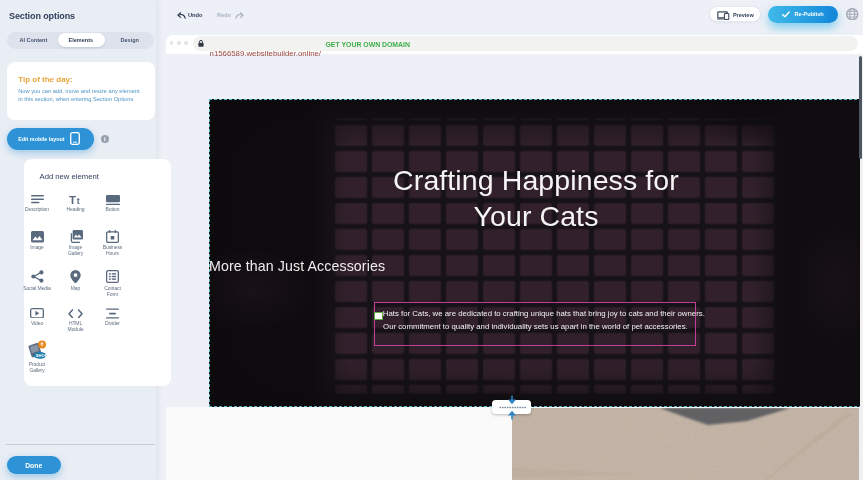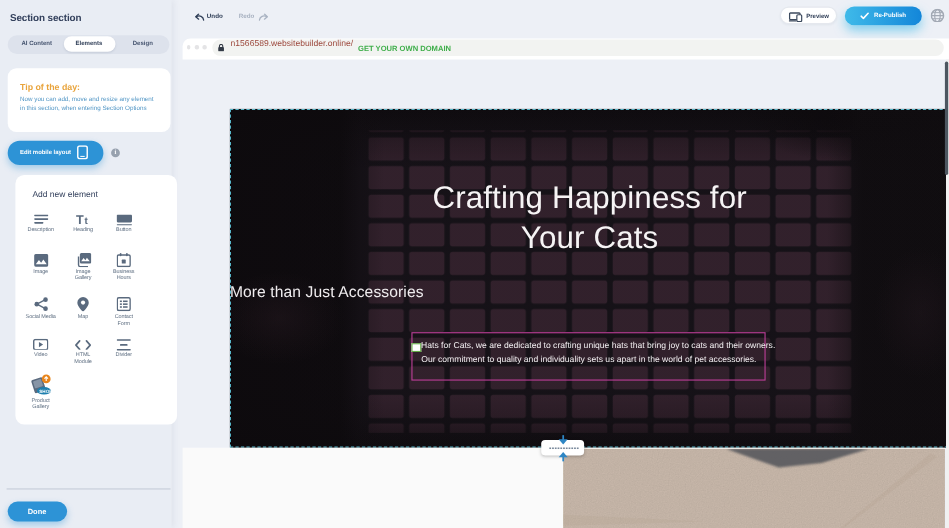--- a/index.html
+++ b/index.html
@@ -49,21 +49,21 @@
 
   <div class="abs" style="left:0;top:0;width:697px;height:19.3px;background:#ffffff;border-radius:7px 0 0 0;">
     <div class="abs" style="left:3.8px;top:6.1px;width:3.6px;height:3.6px;border-radius:50%;background:#e4e4e6;"></div>
     <div class="abs" style="left:11px;top:6.1px;width:3.6px;height:3.6px;border-radius:50%;background:#e4e4e6;"></div>
     <div class="abs" style="left:18.2px;top:6.1px;width:3.6px;height:3.6px;border-radius:50%;background:#e4e4e6;"></div>
     <div class="abs" style="left:27px;top:0.6px;width:665px;height:15.6px;border-radius:8px;background:#f2f3f1;"></div>
     <svg class="abs" style="left:32px;top:4.6px" width="6" height="7" viewBox="0 0 6 7">
       <rect x="0.4" y="2.8" width="5.2" height="3.9" rx="0.8" fill="#333a46"></rect>
       <path d="M1.5 2.8 V1.9 A1.5 1.5 0 0 1 4.5 1.9 V2.8" fill="none" stroke="#333a46" stroke-width="1"></path>
     </svg>
-    <span class="abs" style="left:43.6px;top:0;font-size:7.8px;color:#9c483c;">n1566589.websitebuilder.online/</span>
+    <span class="abs" style="left:43.6px;top:14px;font-size:7.8px;color:#9c483c;">n1566589.websitebuilder.online/</span>
     <span class="abs" style="left:159.5px;top:6px;font-size:6.9px;font-weight:bold;color:#3fae4a;">GET YOUR OWN DOMAIN</span>
   </div>
 
 
   <div class="abs" style="left:0;top:63.5px;width:693px;height:308px;background:#171319;overflow:hidden;margin-left:43px;">
 
     <svg class="abs" style="left:0;top:0" width="693" height="308" viewBox="0 0 693 308">
       <defs>
         <pattern id="tiles" x="123.5" y="23.5" width="37" height="26" patternUnits="userSpaceOnUse">
           <rect x="2.5" y="2.5" width="32" height="21" rx="2.5" fill="#372430"></rect>
@@ -137,21 +137,21 @@
         <rect x="22.4" y="13.8" width="1.6" height="1.4"></rect>
         <rect x="24.9" y="13.8" width="1.6" height="1.4"></rect>
         <rect x="27.4" y="13.8" width="1.6" height="1.4"></rect>
         <rect x="29.9" y="13.8" width="1.6" height="1.4"></rect>
         <rect x="32.4" y="13.8" width="1.6" height="1.4"></rect>
     </g>
   </svg>
 </div>
 
 <div class="abs" style="left:0;top:0;width:156px;height:480px;background:#e9edf4;box-shadow:2px 0 6px rgba(60,80,110,0.08);">
-  <div class="abs" style="left:9px;top:10.6px;font-size:9px;font-weight:bold;color:#33405c;letter-spacing:-0.1px;">Section section</div>
+  <div class="abs" style="left:9px;top:10.6px;font-size:9px;font-weight:bold;color:#33405c;letter-spacing:-0.1px;">Section options</div>
 
   <div class="abs" style="left:7px;top:32px;width:147px;height:16.8px;background:#dde2ec;border-radius:8.4px;">
     <span class="abs" style="left:12.5px;top:5.3px;font-size:5.5px;font-weight:bold;color:#44536e;">AI Content</span>
     <div class="abs" style="left:50.5px;top:1.2px;width:47.3px;height:14.3px;background:#fff;border-radius:7.2px;box-shadow:0 1px 2px rgba(50,70,100,0.15);"></div>
     <span class="abs" style="left:61.6px;top:5.3px;font-size:5.5px;font-weight:bold;color:#2e3d56;">Elements</span>
     <span class="abs" style="left:113.6px;top:5.3px;font-size:5.5px;font-weight:bold;color:#44536e;">Design</span>
   </div>
 
   <div class="abs" style="left:7px;top:62.2px;width:148.4px;height:57.5px;background:#fff;border-radius:8px;">
     <span class="abs" style="left:11.2px;top:12.6px;font-size:8px;font-weight:bold;color:#e9a43c;">Tip of the day:</span>
@@ -162,21 +162,21 @@
     <span class="abs" style="left:11.2px;top:8.3px;font-size:5.4px;font-weight:bold;color:#fff;">Edit mobile layout</span>
     <svg class="abs" style="left:63px;top:4.5px" width="10" height="13" viewBox="0 0 10 13">
       <rect x="0.7" y="0.7" width="8.6" height="11.6" rx="1.7" fill="none" stroke="#fff" stroke-width="1.3"></rect>
       <line x1="3" y1="10.2" x2="7" y2="10.2" stroke="#fff" stroke-width="0.9"></line>
     </svg>
   </div>
   <div class="abs" style="left:100.8px;top:134.6px;width:8.4px;height:8.4px;border-radius:50%;background:#97a1ae;">
     <span class="abs" style="left:3.2px;top:1px;font-size:5.8px;font-weight:bold;color:#fff;font-family:'Liberation Serif',serif;">i</span>
   </div>
 
-  <div class="abs" style="left:14px;top:159px;width:147px;height:227px;background:#fff;border-radius:8px;">
+  <div class="abs" style="left:24px;top:159px;width:147px;height:227px;background:#fff;border-radius:8px;">
     <span class="abs" style="left:15.5px;top:12.8px;font-size:7.7px;color:#33405c;">Add new element</span>
   </div>
 </div>
 
 <style>
   .cell { position:absolute; width:44px; text-align:center; }
   .cell svg { display:block; margin:0 auto 2.6px; }
   .cell .lb { display:block; margin-top:1.8px; font-size:5px; line-height:5.9px; color:#5f6f82; letter-spacing:-0.1px; }
 </style>
 

